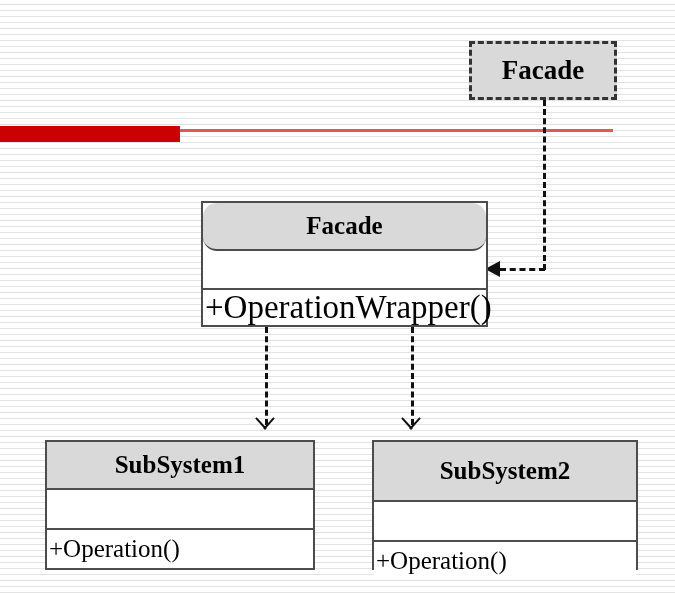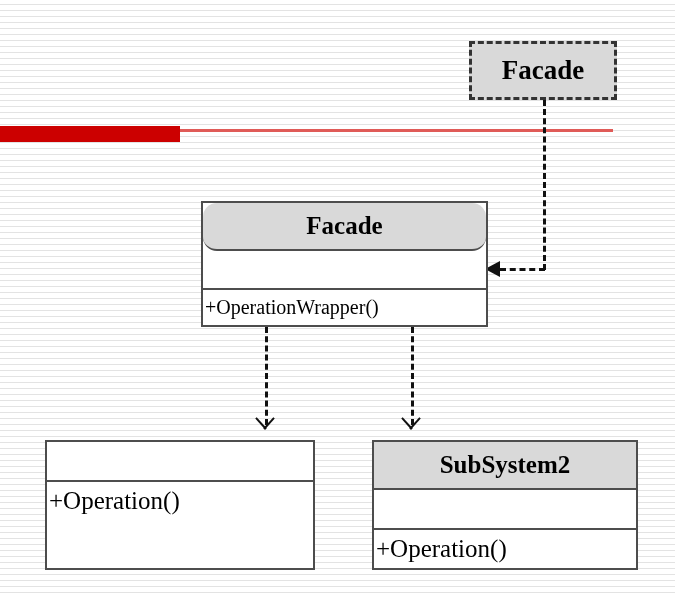--- a/index.html
+++ b/index.html
@@ -144,39 +144,40 @@
     <span>Facade</span>
   </div>
 
   <div class="conn-v" style="left:543px; top:100px; height:170px;"></div>
   <div class="conn-h" style="left:500px; top:268px; width:45px;"></div>
   <div class="arrow-filled-left" style="left:485px; top:261px;"></div>
 
   <div class="uml-box" style="left:201px; top:201px; width:287px; height:126px;">
     <div class="compartment title" style="height:48px; font-size:25px;border-radius:14px;">Facade</div>
     <div class="compartment attrs" style="height:39px;"></div>
-    <div class="compartment ops" style="height:35px; font-size:20px;">+OperationWrapper()</div>
+    <div class="compartment ops" style="height:35px; font-size:33px;">+OperationWrapper()</div>
   </div>
 
   <div class="conn-v" style="left:265px; top:327px; height:98px;"></div>
   <div class="arrow-open-down" style="left:254px; top:422px;">
     <span class="left"></span>
     <span class="right"></span>
   </div>
 
   <div class="conn-v" style="left:411px; top:327px; height:98px;"></div>
   <div class="arrow-open-down" style="left:400px; top:422px;">
     <span class="left"></span>
     <span class="right"></span>
   </div>
 
   <div class="uml-box" style="left:45px; top:440px; width:270px; height:130px;">
+    <div class="compartment title" style="height:48px; font-size:25px;">SubSystem1</div>
     <div class="compartment attrs" style="height:40px;"></div>
     <div class="compartment ops" style="height:38px; font-size:25px;">+Operation()</div>
   </div>
 
   <div class="uml-box" style="left:372px; top:440px; width:266px; height:130px;">
-    <div class="compartment title" style="height:48px; font-size:25px;">SubSystem2</div>
+    <div class="compartment title" style="height:60px; font-size:25px;">SubSystem2</div>
     <div class="compartment attrs" style="height:40px;"></div>
     <div class="compartment ops" style="height:38px; font-size:25px;">+Operation()</div>
   </div>
 
 </div>
 
 </body></html>

